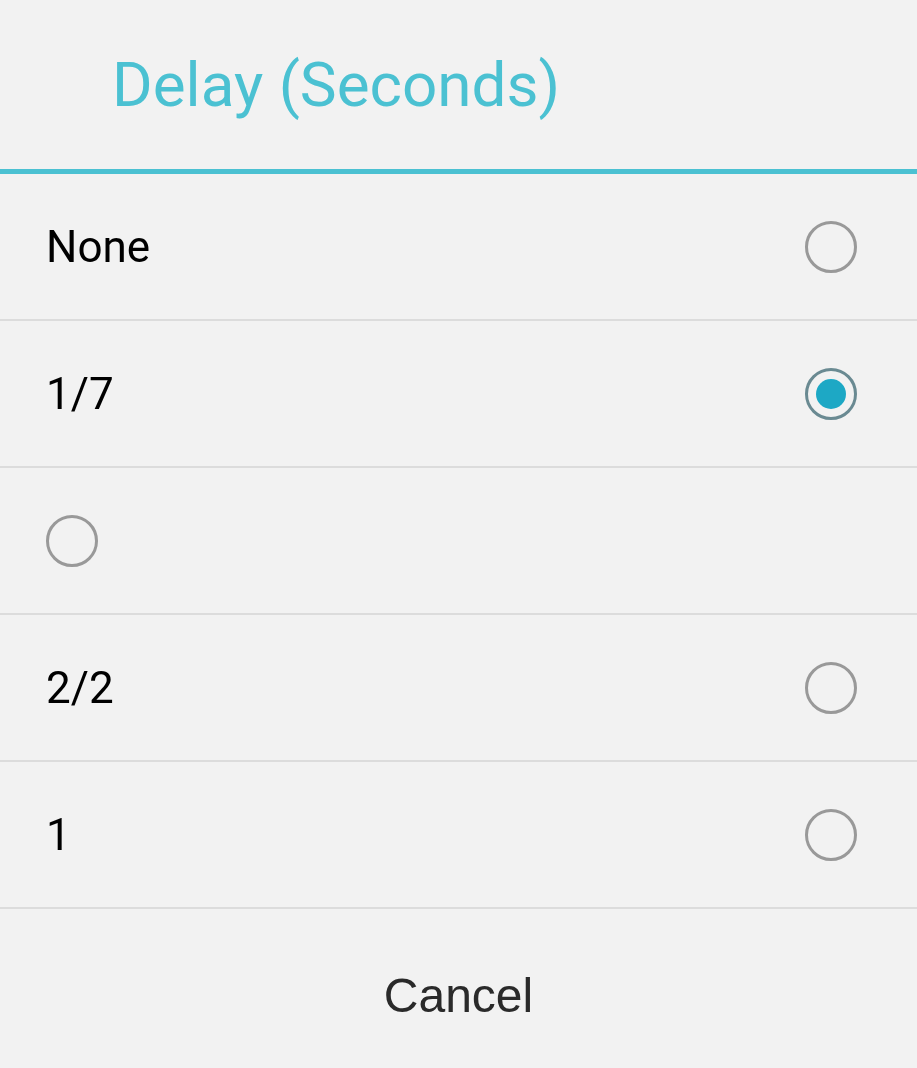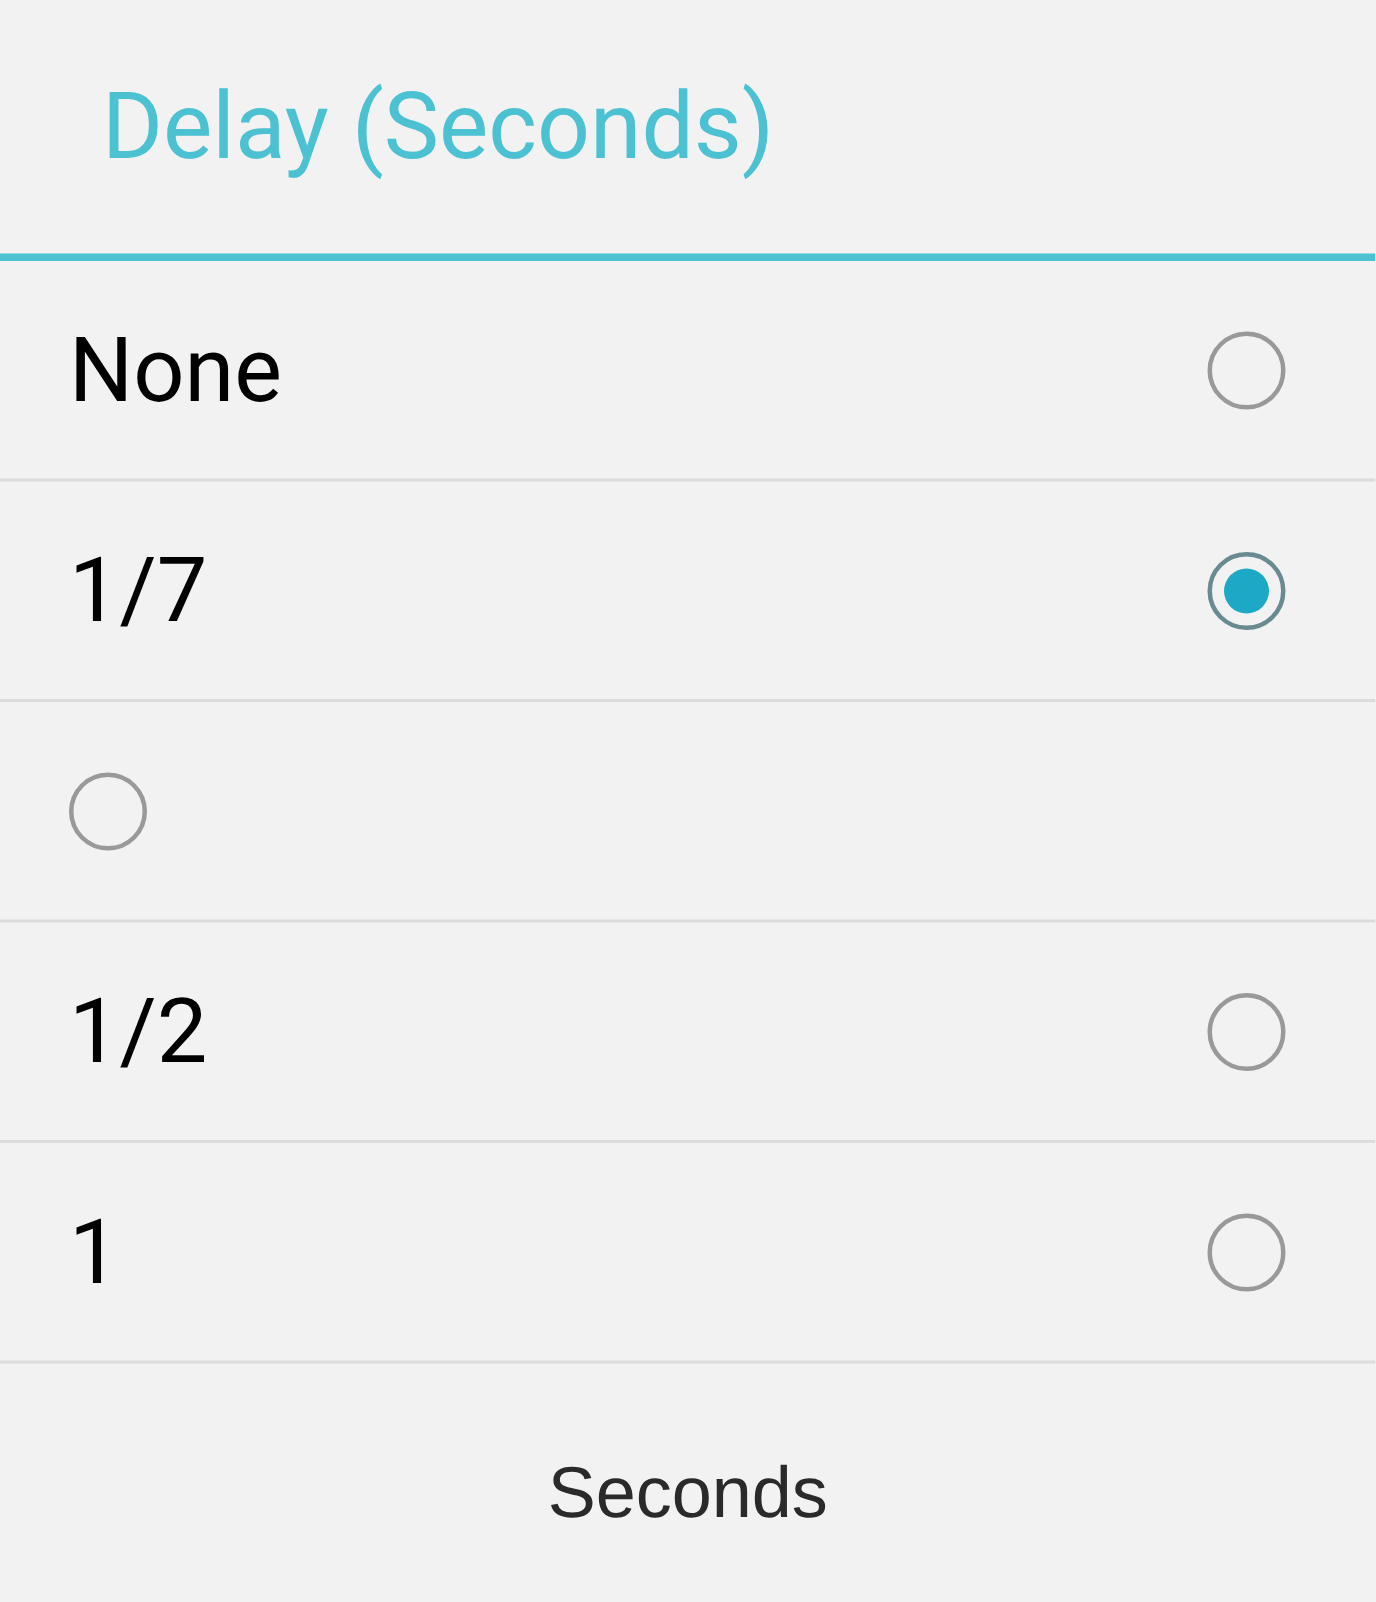--- a/index.html
+++ b/index.html
@@ -21,35 +21,36 @@
       flex-direction: column;
     }
     .dialog-header {
       padding: 48px 0 48px 68px;
       border-bottom: 5px solid #4bc1d2;
     }
     .dialog-title {
       font-size: 62px;
       font-weight: 400;
       color: #4bc1d2;
+      margin-left: 44px;
     }
     .option-list {
       flex: 1;
     }
     .option-item {
       display: flex;
       align-items: center;
       justify-content: space-between;
       padding: 0 60px 0 46px;
       height: 147px;
       border-bottom: 2px solid #dcdcdc;
       cursor: pointer;
     }
     .option-label {
-      font-size: 60px;
+      font-size: 44px;
       font-weight: 400;
       color: #000;
     }
     .radio {
       width: 52px;
       height: 52px;
       border-radius: 50%;
       border: 3px solid #999;
       background: #f2f2f2;
       position: relative;
@@ -97,24 +98,24 @@
       <span class="radio"></span>
     </div>
     <div class="option-item">
       <span class="option-label">1/7</span>
       <span class="radio selected"></span>
     </div>
     <div class="option-item">
       <span class="radio"></span>
     </div>
     <div class="option-item">
-      <span class="option-label">1/2</span>
+      <span class="option-label">2/2</span>
       <span class="radio"></span>
     </div>
     <div class="option-item">
       <span class="option-label">1</span>
       <span class="radio"></span>
     </div>
   </div>
   <div class="dialog-footer">
-    <button class="cancel-button">Seconds</button>
+    <button class="cancel-button">Cancel</button>
   </div>
 </div>
 
 </body></html>

